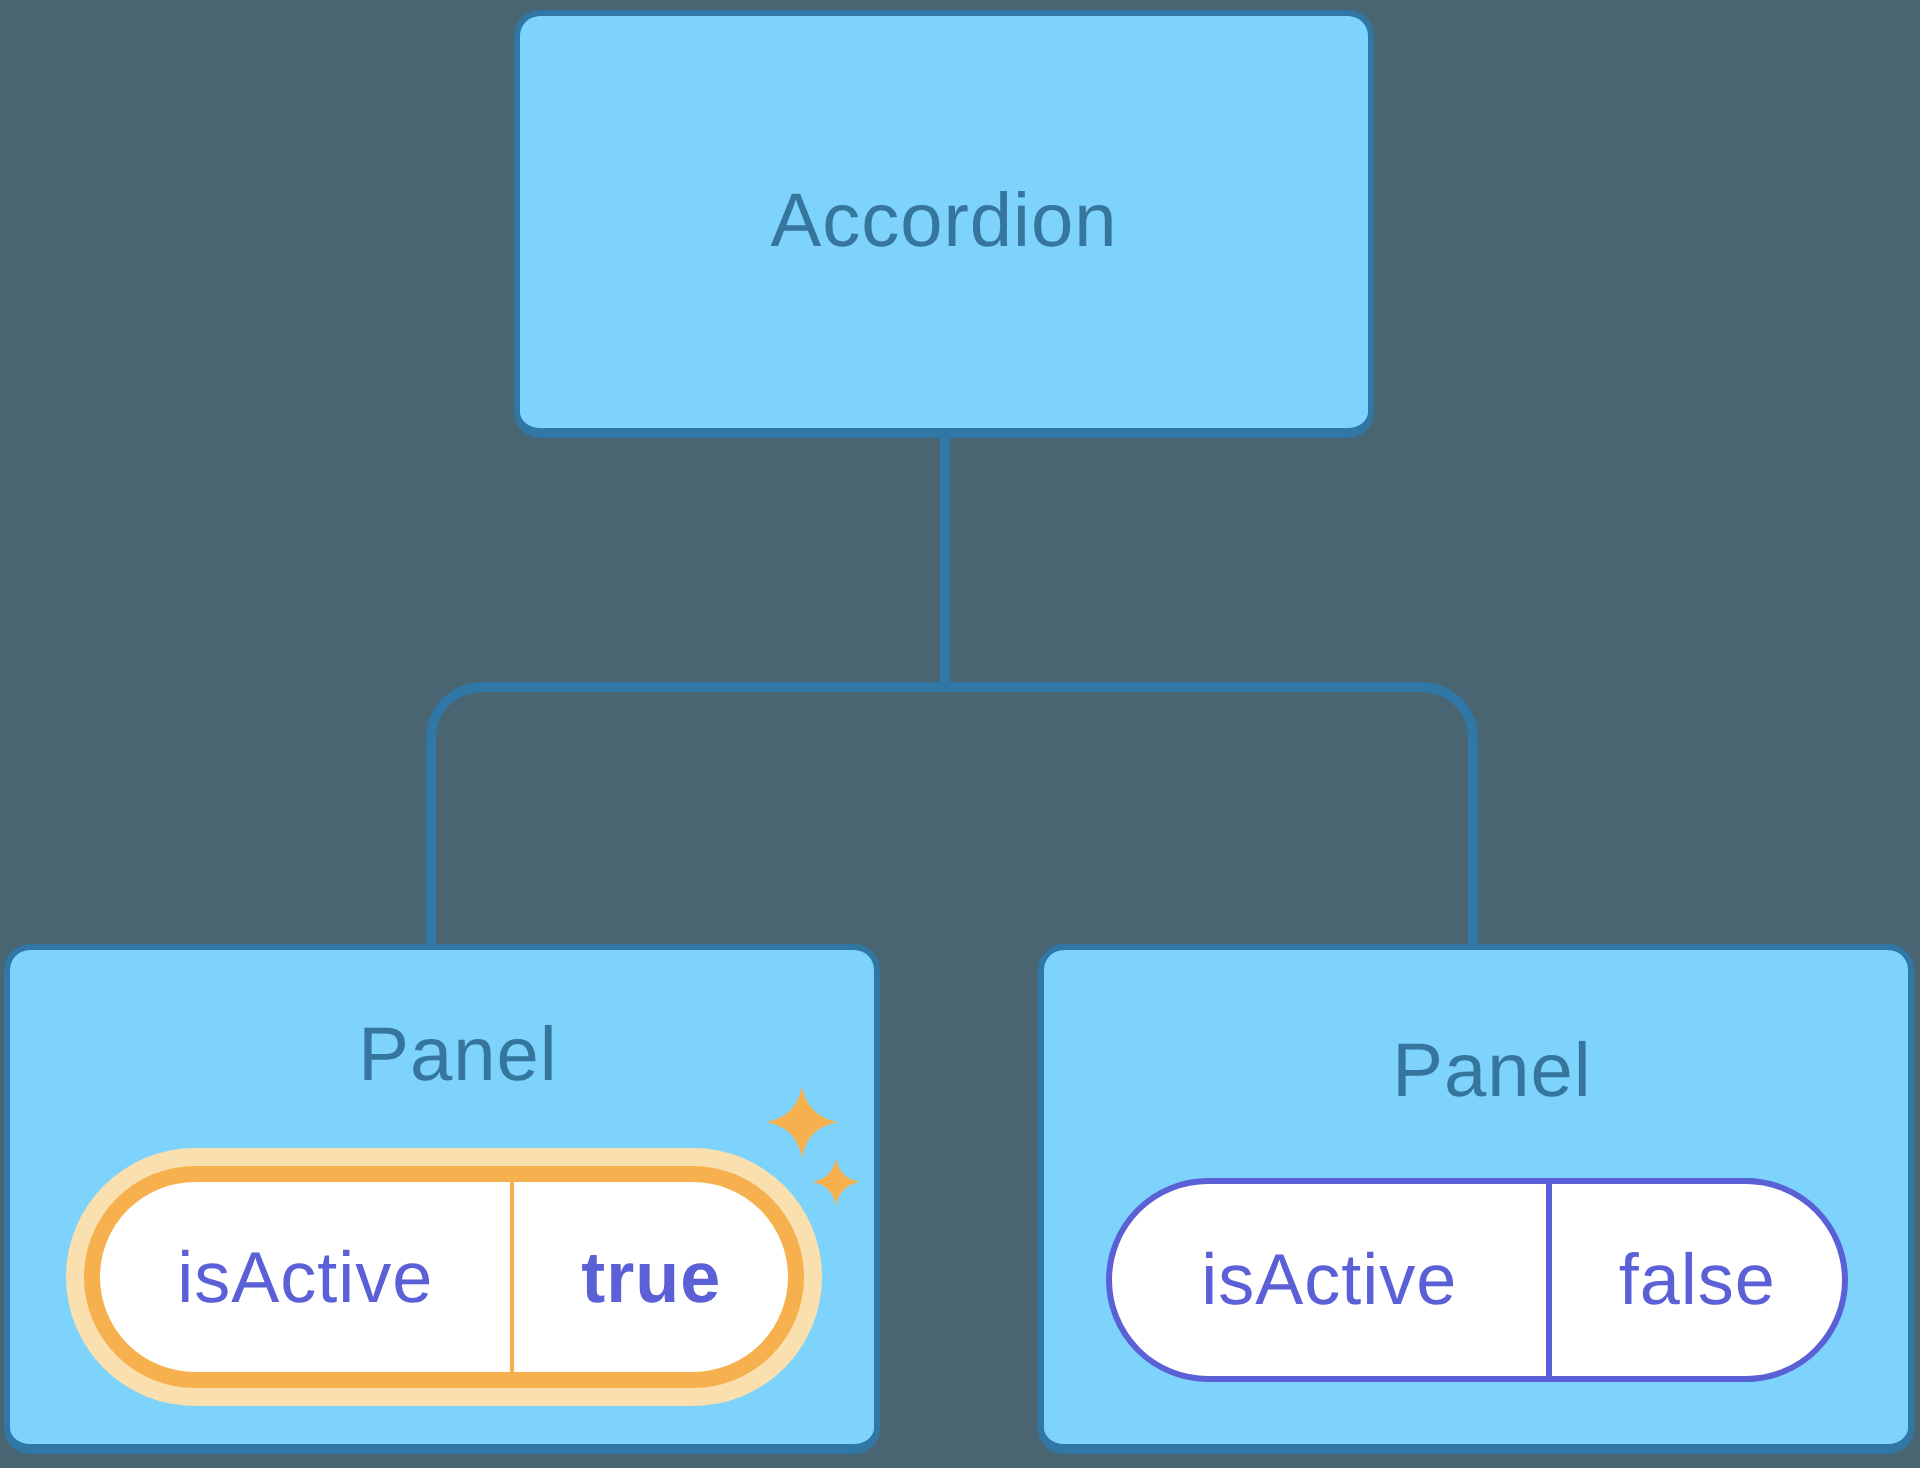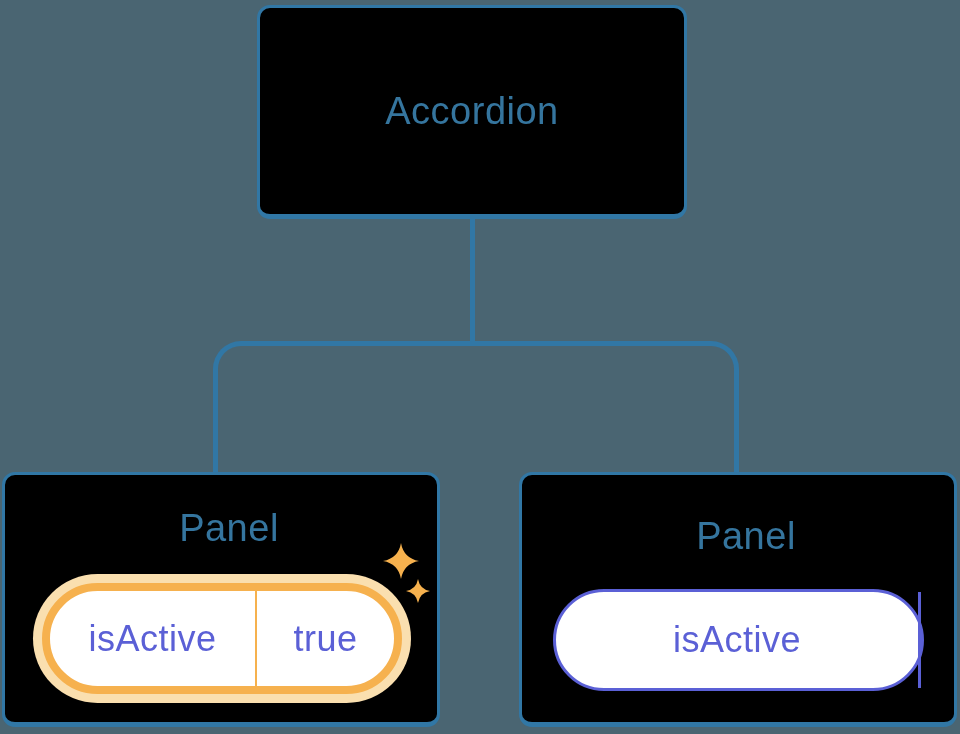--- a/index.html
+++ b/index.html
@@ -9,21 +9,21 @@
     background: var(--background, #4A6572);
   }
   .stage {
     position: relative;
     width: 960px;
     height: 734px;
   }
   
   .node {
     position: absolute;
-    background: #000000;
+    background: #7dd3fc;
     border: 3px solid var(--node-border, #3177A5);
     border-bottom-width: 5px;
     border-radius: 13px;
   }
   .node-root {
     left: 257px; top: 5px;
     width: 430px; height: 214px;
     display: flex;
     align-items: center;
     justify-content: center;
@@ -90,21 +90,21 @@
     justify-content: center;
     color: var(--prop-purple, #5B60D6);
     font-size: 36px;
     font-weight: 400;
     letter-spacing: 0.5px;
   }
   .pill-cell.cell-name { flex: 60 0 0; }
   .pill-cell.cell-value { flex: 40 0 0; }
   .pill-active .cell-name { border-right: 2px solid var(--highlight-orange, #F6B14E); }
   .pill-inactive .cell-name { border-right: 3px solid var(--prop-purple, #5B60D6); }
-  .cell-value.bold { font-weight: 400; }
+  .cell-value.bold { font-weight: 700; }
   
   .sparkles {
     position: absolute;
     top: 66px;
     right: 4px;
     width: 60px;
     height: 72px;
   }
   .sparkles path { fill: var(--highlight-orange, #F6B14E); }
 </style>
@@ -129,16 +129,17 @@
     <svg class="sparkles" viewBox="0 0 60 72" xmlns="http://www.w3.org/2000/svg">
       <path d="M 28,2 Q 30.7,17.3 46,20 Q 30.7,22.7 28,38 Q 25.3,22.7 10,20 Q 25.3,17.3 28,2 Z"></path>
       <path d="M 45,38 Q 46.8,48.2 57,50 Q 46.8,51.8 45,62 Q 43.2,51.8 33,50 Q 43.2,48.2 45,38 Z"></path>
     </svg>
   </div>
 
   <div class="node panel-right">
     <div class="panel-title">Panel</div>
     <div class="pill pill-inactive">
       <div class="pill-cell cell-name">isActive</div>
+      <div class="pill-cell cell-value">false</div>
     </div>
   </div>
 
 </div>
 
 </body></html>

